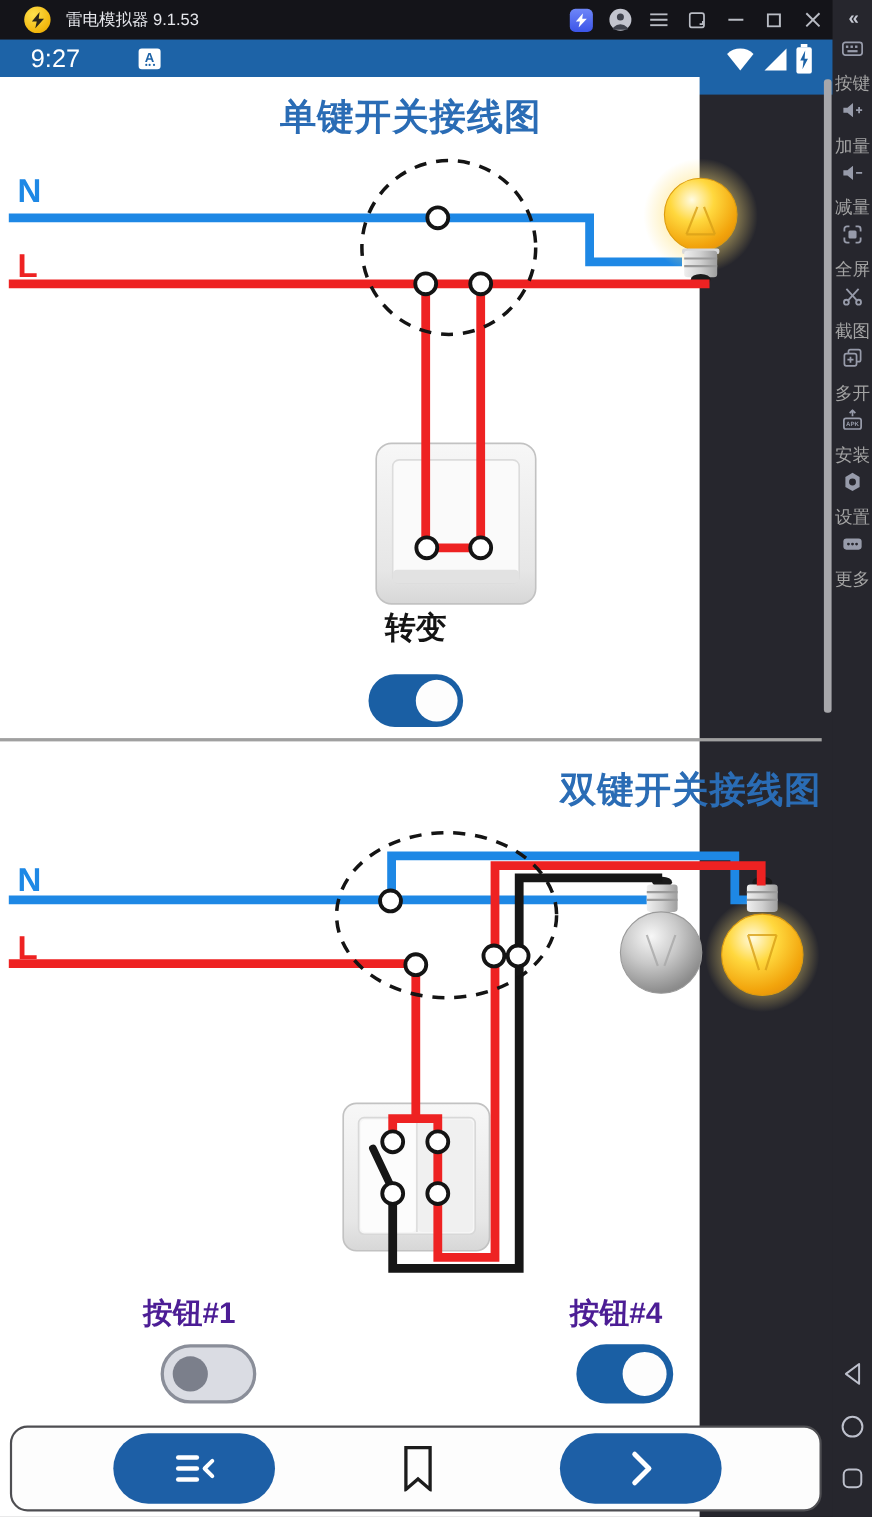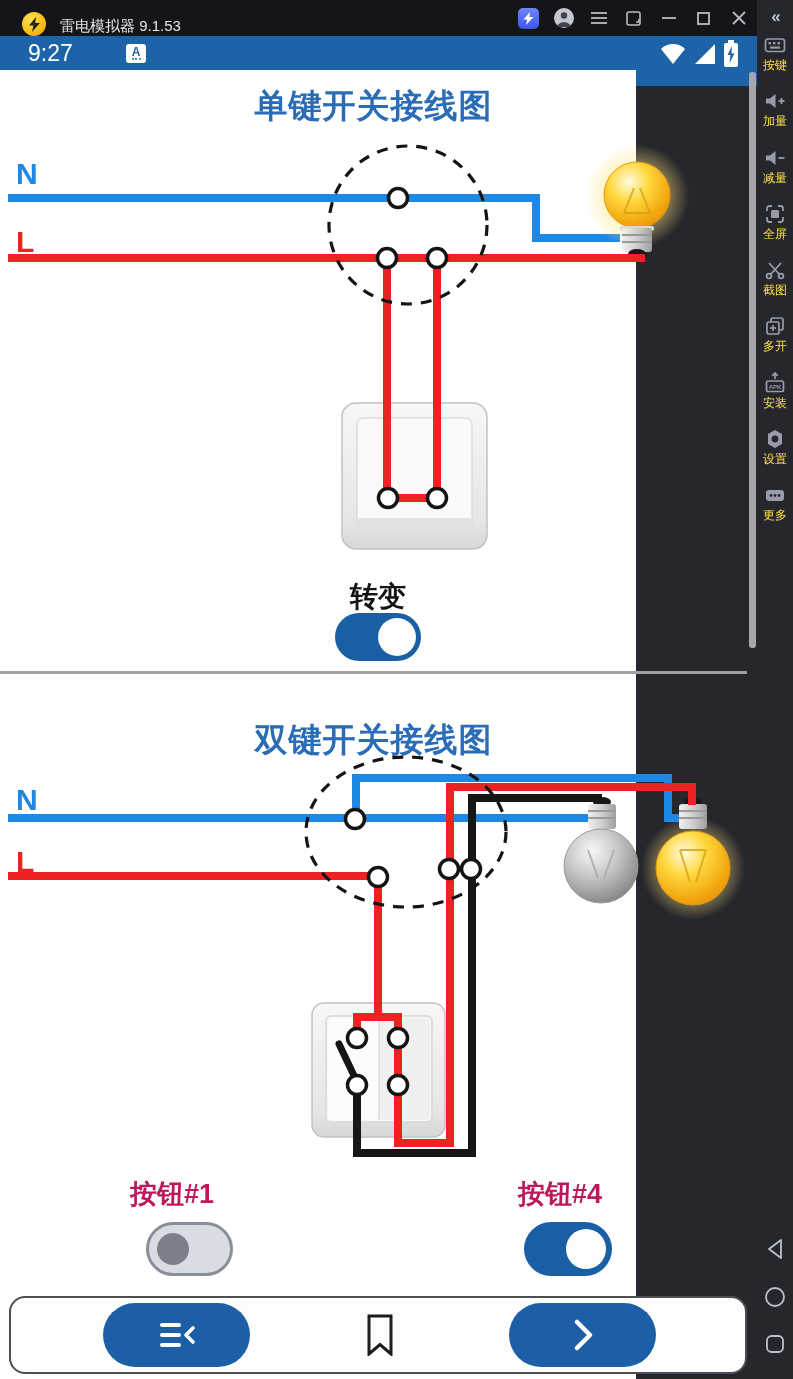--- a/index.html
+++ b/index.html
@@ -1,20 +1,20 @@
 <!DOCTYPE html>
 <html><head>
 <meta charset="utf-8">
 <style>
   html,body{margin:0;padding:0;background:#000;}
   *{box-sizing:border-box;font-family:"Liberation Sans","DejaVu Sans",sans-serif;}
   #window{position:relative;width:793px;height:1379px;overflow:hidden;background:#26262d;}
 
   
-  .titlebar{position:absolute;left:0;top:0;width:757px;height:36px;background:#141419;display:flex;align-items:flex-end;}
+  .titlebar{position:absolute;left:0;top:0;width:757px;height:36px;background:#141419;display:flex;align-items:center;}
   .tb-logo{width:24px;height:24px;border-radius:50%;margin-left:22px;background:radial-gradient(circle at 35% 30%,#ffe14d,#f2b70d 70%,#d89a06);display:flex;align-items:center;justify-content:center;}
   .tb-title{color:#e6e7ec;font-size:15px;margin-left:14px;white-space:nowrap;}
   .tb-icons{position:absolute;right:8px;top:0;height:36px;display:flex;align-items:center;gap:14px;}
   .tb-btn{width:21px;height:21px;display:flex;align-items:center;justify-content:center;}
   .boost{background:linear-gradient(180deg,#6e86f8,#3c55e8);border-radius:5px;}
   .acct{background:#c3c5cf;border-radius:50%;width:20px;height:20px;}
 
   
   .statusbar{position:absolute;left:0;top:36px;width:757px;height:50px;background:#1d63a7;color:#fff;padding-left:40px;}
   .sb-time{position:absolute;left:28px;top:4px;font-size:23px;font-weight:500;}
@@ -22,21 +22,21 @@
   .sb-ime .a{color:#1d63a7;font-size:12px;font-weight:bold;line-height:11px;}
   .sb-ime .dots{display:flex;gap:1.5px;}
   .sb-ime .dots i{width:2px;height:2px;background:#1d63a7;border-radius:50%;}
   .sb-right{position:absolute;right:18px;top:0;height:34px;display:flex;align-items:center;gap:7px;}
 
   
   .sidebar{position:absolute;right:0;top:0;width:36px;height:1379px;background:#26262d;}
   .sb-collapse{position:absolute;top:4px;left:0;width:36px;height:26px;color:#c6c9d3;font-size:17px;font-weight:bold;text-align:center;line-height:26px;letter-spacing:-2px;}
   .side-items{position:absolute;top:31px;left:0;width:36px;display:flex;flex-direction:column;}
   .side-item{height:56.3px;display:flex;flex-direction:column;align-items:center;padding-top:3px;}
-  .side-item .lab{color:#fde047;font-size:12px;margin-top:1px;white-space:nowrap;}
+  .side-item .lab{color:#a3a3a3;font-size:16px;margin-top:12px;white-space:nowrap;}
   .android-nav{position:absolute;left:0;top:1238px;width:36px;display:flex;flex-direction:column;align-items:center;gap:26px;}
 
   
   .content{position:absolute;left:0;top:70px;width:636px;height:1309px;background:#ffffff;}
   .scroll-thumb{position:absolute;left:749px;top:2px;width:7px;height:576px;background:#a7a7ab;border-radius:3px;}
   .h-title{position:absolute;left:0;width:747px;text-align:center;color:#2a6cb5;font-size:33px;font-weight:bold;letter-spacing:1px;}
   .divider{position:absolute;left:0;top:601px;width:747px;height:3px;background:#a0a0a0;}
   .big-label{position:absolute;color:#141414;font-size:28px;font-weight:bold;}
   .diagram-svg{position:absolute;left:0;}
 
@@ -46,21 +46,21 @@
   .toggle.on{background:#1a5fa4;}
   .toggle.on .knob{background:#fdfdfd;}
   .toggle.off{background:#dadce3;border:3px solid #8a8e99;}
   .toggle.off .knob{background:#7b7f8b;}
   .t1{left:335px;top:543px;width:86px;height:48px;}
   .t1 .knob{width:38px;height:38px;right:5px;top:5px;}
   .t-off{left:146px;top:1152px;width:87px;height:54px;}
   .t-off .knob{width:32px;height:32px;left:8px;top:8px;}
   .t2{left:524px;top:1152px;width:88px;height:54px;}
   .t2 .knob{width:40px;height:40px;right:6px;top:7px;}
-  .btn-label{position:absolute;top:1106px;color:#be185d;font-size:27px;font-weight:bold;text-align:center;}
+  .btn-label{position:absolute;top:1106px;color:#4c1d95;font-size:27px;font-weight:bold;text-align:center;}
 
   
   .bottombar{position:absolute;left:9px;top:1226px;width:738px;height:78px;background:#fdfdfd;border:2px solid #4e4e52;border-radius:16px;}
   .pill{position:absolute;top:5px;width:147px;height:64px;border-radius:32px;background:#1d5fa6;display:flex;align-items:center;justify-content:center;}
   .pill1{left:92px;}
   .pill2{left:498px;}
   .bookmark{position:absolute;left:354px;top:15px;width:30px;height:44px;display:flex;align-items:center;justify-content:center;}
 </style>
 </head>
 <body>
@@ -210,28 +210,28 @@
         <circle cx="398" cy="198" r="9.5"></circle>
           <circle cx="387" cy="258" r="9.5"></circle>
           <circle cx="437" cy="258" r="9.5"></circle>
         <circle cx="388" cy="498" r="9.5"></circle>
           <circle cx="437" cy="498" r="9.5"></circle>
       </g>
 
       <circle cx="408" cy="225" r="79" fill="none" stroke="#141414" stroke-width="3.2" stroke-dasharray="11 9"></circle>
     </svg>
 
-    <div class="big-label" style="left:350px;top:508px;">转变</div>
+    <div class="big-label" style="left:350px;top:482px;">转变</div>
     <div class="toggle t1 on">
         <div class="knob"></div>
       </div>
 
     <div class="divider"></div>
 
-    <div class="h-title" style="top:648px;">双键开关接线图</div>
+    <div class="h-title" style="top:626px;text-align:right;">双键开关接线图</div>
 
     <svg class="diagram-svg" style="top:675px;" width="757" height="430" viewBox="0 745 757 430">
       <text x="16" y="810" font-size="30" font-weight="bold" fill="#1e88e5">N</text>
       <text x="16" y="872" font-size="30" font-weight="bold" fill="#ee2222">L</text>
 
       <path d="M8 818 H588 M356 818 V778 H668 V818 H682" fill="none" stroke="#1e88e5" stroke-width="8"></path>
 
       <g>
         <rect x="312" y="1003" width="133" height="134" rx="12" fill="url(#panelG)" stroke="#c2c2c2" stroke-width="1.5"></rect>
         <rect x="326" y="1016" width="106" height="106" rx="5" fill="#f6f6f6" stroke="#d8d8d8" stroke-width="1.5"></rect>

